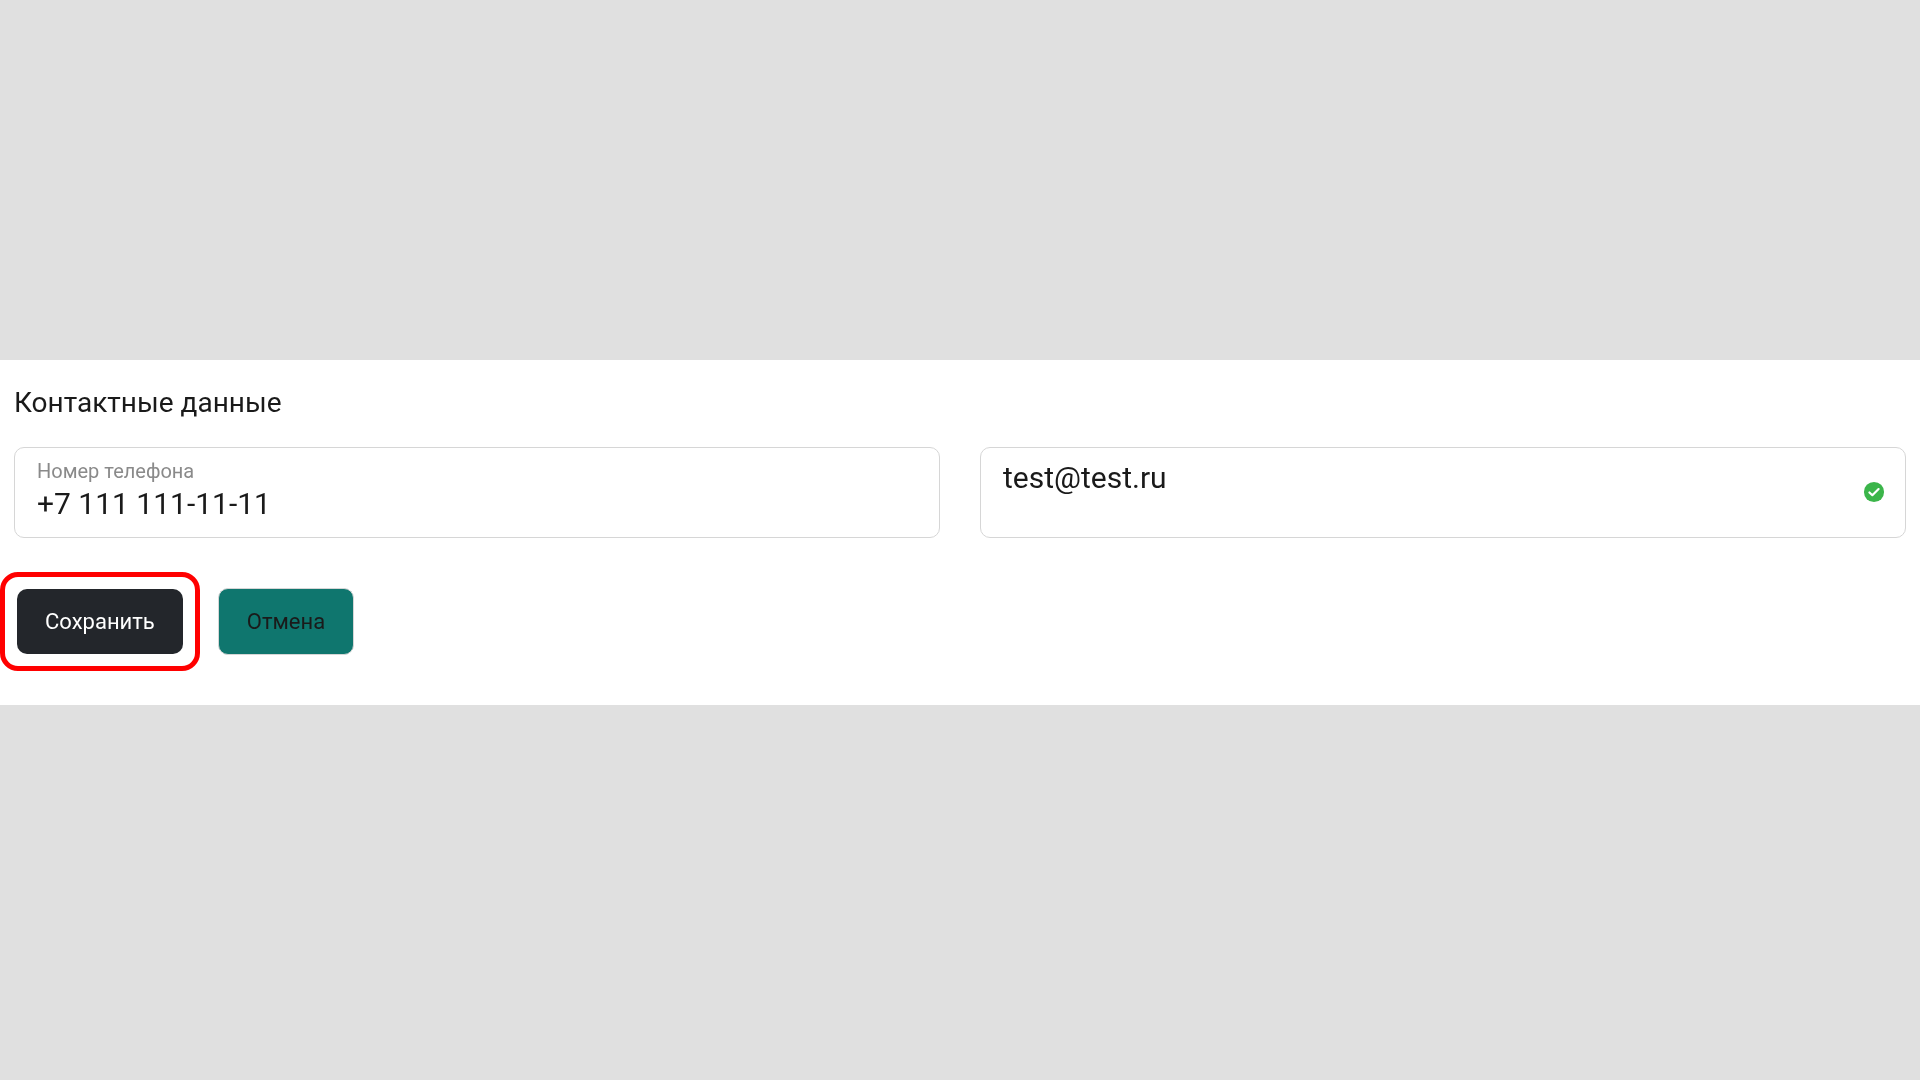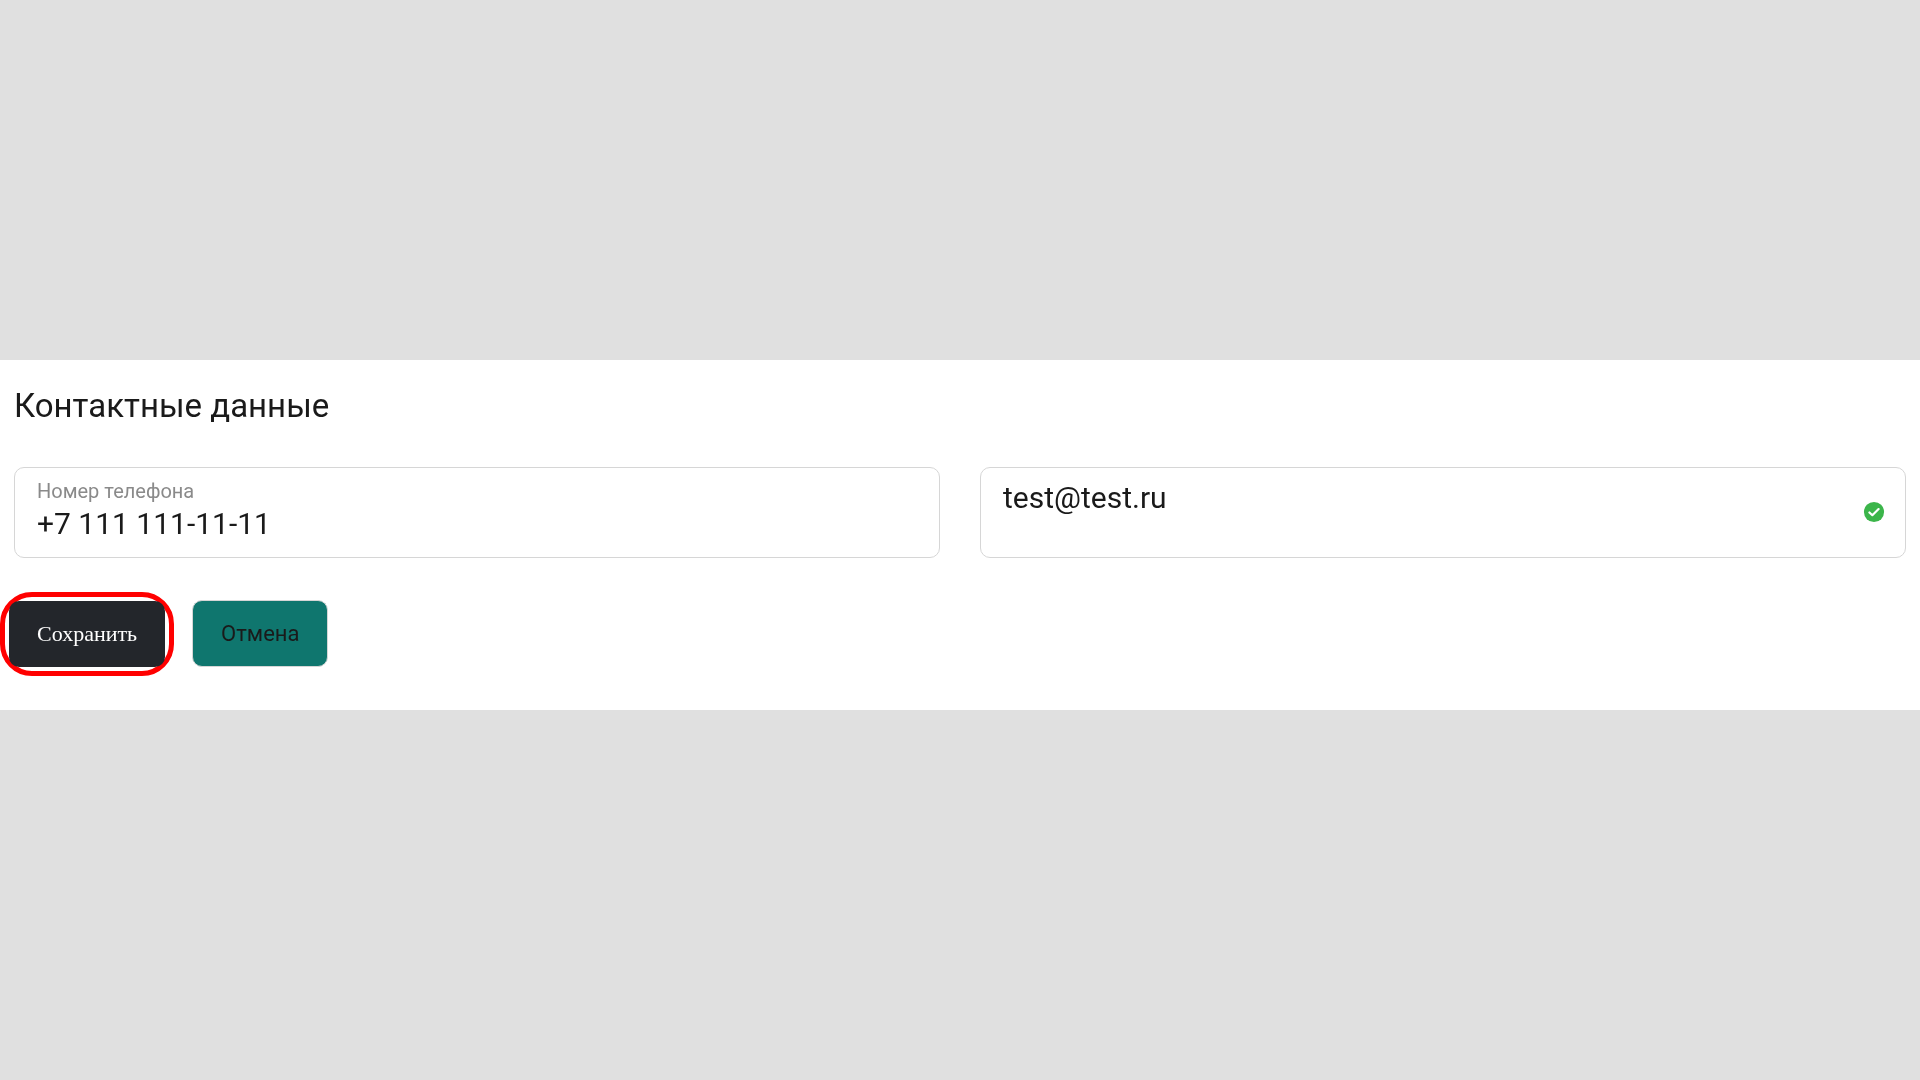--- a/index.html
+++ b/index.html
@@ -14,24 +14,24 @@
       height: 1080px;
       overflow: hidden;
     }
     .panel {
       background: #ffffff;
       width: 100%;
       margin-top: 360px;
       padding: 26px 14px 34px 14px;
     }
     .section-title {
-      font-size: 33px;
+      font-size: 28px;
       font-weight: 400;
       color: #1a1a1a;
-      margin-bottom: 42px;
+      margin-bottom: 28px;
     }
     .fields-row {
       display: flex;
       gap: 40px;
       margin-bottom: 34px;
     }
     .input-group {
       position: relative;
       flex: 1;
       border: 1px solid #d6d6d6;
@@ -64,24 +64,23 @@
       height: 22px;
     }
     .actions-row {
       display: flex;
       gap: 18px;
       align-items: center;
       margin-left: -14px;
     }
     .highlight-wrap {
       border: 5px solid #ff0000;
-      border-radius: 32px;
-      padding: 4px;
+      border-radius: 18px;
+      padding: 12px;
       display: inline-block;
-      font-family: Liberation Serif, serif;
     }
     .btn {
       font-size: 22px;
       padding: 20px 28px;
       border-radius: 10px;
       cursor: pointer;
       font-family: inherit;
       border: 1px solid transparent;
     }
     .btn-primary {

